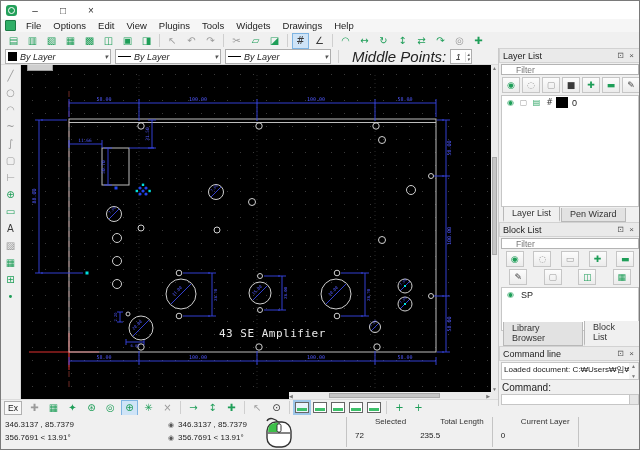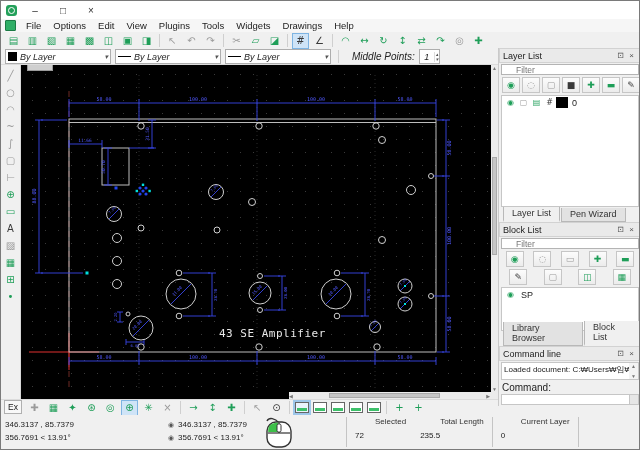--- a/index.html
+++ b/index.html
@@ -22,21 +22,21 @@
   .tb2{position:absolute;left:0;top:48px;width:497px;height:16px;background:#f0f0f0;display:flex;align-items:center;gap:4px;padding-left:4px;border-bottom:1px solid #dcdcdc;box-sizing:border-box;font-style:italic;}
   .tbtn{width:15px;height:14px;margin:0 1px;display:inline-flex;align-items:center;justify-content:center;
         font-family:"DejaVu Sans",sans-serif;font-size:10px;line-height:1;border:1px solid transparent;flex:0 0 auto;}
   .tbtn.on{background:#cfe4f7;border:1px solid #7eb4e2;}
   .grn{color:#1e9e58;} .gry{color:#9a9a9a;} .drk{color:#3a3a3a;}
   .sep{width:1px;height:13px;background:#cfcfcf;margin:0 3px;flex:0 0 auto;}
   .dropdown{display:flex;align-items:center;gap:3px;height:13px;width:100px;background:#fff;border:1px solid #adadad;padding:0 2px;font-size:9px;}
   .dropdown .dd-arrow{margin-left:auto;font-size:7px;color:#555;}
   .colorsw{width:9px;height:9px;background:#000;flex:0 0 auto;}
   .linesw{width:13px;height:0;border-top:1.5px solid #000;flex:0 0 auto;}
-  .mplabel{font-size:10px;margin-left:6px;}
+  .mplabel{font-size:15px;margin-left:6px;}
   .spin{display:flex;align-items:center;height:13px;border:1px solid #adadad;background:#fff;}
   .spin .val{width:14px;text-align:center;font-size:9px;}
   .spin .arr{display:flex;flex-direction:column;font-size:5px;color:#555;line-height:1;padding:0 1px;border-left:1px solid #ddd;}
   
   .lefttb{position:absolute;left:0;top:64px;width:20px;height:334px;background:#f0f0f0;border-right:1px solid #d8d8d8;
           display:flex;flex-direction:column;align-items:center;padding-top:2px;box-sizing:border-box;}
   .lefttb .tbtn{width:16px;height:15px;margin:0;}
   
   .canvas{position:absolute;left:20px;top:64px;width:477px;height:334px;background:#000;
           background-image:radial-gradient(circle,#3a3a3a 0.8px,transparent 1px);
@@ -66,21 +66,21 @@
   .tabbar{display:flex;padding-left:4px;height:14px;align-items:flex-end;}
   .tab{padding:1px 8px 2px;border:1px solid #b8b8b8;border-top:none;background:#e2e2e2;font-size:9px;color:#333;margin-right:1px;}
   .tab.active{background:#f0f0f0;border-bottom:2px solid #f0f0f0;}
   .cmdhist{position:relative;background:#fff;border:1px solid #c6c6c6;margin:1px 2px;height:15px;font-size:8px;padding:1px 10px 0 2px;overflow:hidden;white-space:nowrap;}
   .cmdhist .arrs{position:absolute;right:0;top:0;bottom:0;width:9px;display:flex;flex-direction:column;align-items:center;justify-content:space-between;font-size:5px;color:#777;background:#f3f3f3;}
   .cmdlabel{font-size:10px;padding:1px 3px 0;}
   .cmdinputwrap{display:flex;margin:1px 2px;}
   .cmdinputwrap input{flex:1;height:11px;border:1px solid #c6c6c6;box-sizing:border-box;font-size:8.5px;font-family:"Liberation Sans",sans-serif;}
   .cmdbtn{width:9px;height:11px;background:#e6e6e6;border:1px solid #c6c6c6;border-left:none;box-sizing:border-box;}
   
-  .snapbar{position:absolute;left:0;top:398px;width:497px;height:16px;background:#f0f0f0;border-top:1px solid #dcdcdc;display:flex;padding-left:3px;box-sizing:border-box;}
+  .snapbar{position:absolute;left:0;top:398px;width:497px;height:16px;background:#f0f0f0;border-top:1px solid #dcdcdc;display:flex;align-items:center;padding-left:3px;box-sizing:border-box;}
   .exbtn{font-size:8.5px;border:1px solid #b0b0b0;background:#f8f8f8;padding:0 3px;height:12px;line-height:12px;margin-right:3px;}
   .mon{width:12px;height:9px;border:1px solid #666;background:#fff;position:relative;margin:0 2px;flex:0 0 auto;}
   .mon::after{content:"";position:absolute;left:1px;right:1px;bottom:1px;height:3.5px;background:#3dc06a;}
   .mon.on{outline:2px solid #9ec7ea;outline-offset:0px;background:#eaf3fb;}
   
   .statusbar{position:absolute;left:0;top:414px;right:0;bottom:0;background:#f0f0f0;font-size:8px;color:#222;}
   .coords{position:absolute;top:3px;line-height:13px;white-space:nowrap;}
   .coords.abs{left:4px;width:150px;}
   .coords.rel{left:167px;width:140px;}
   .cicon{display:inline-block;width:8px;color:#555;font-size:7px;margin-right:2px;}

